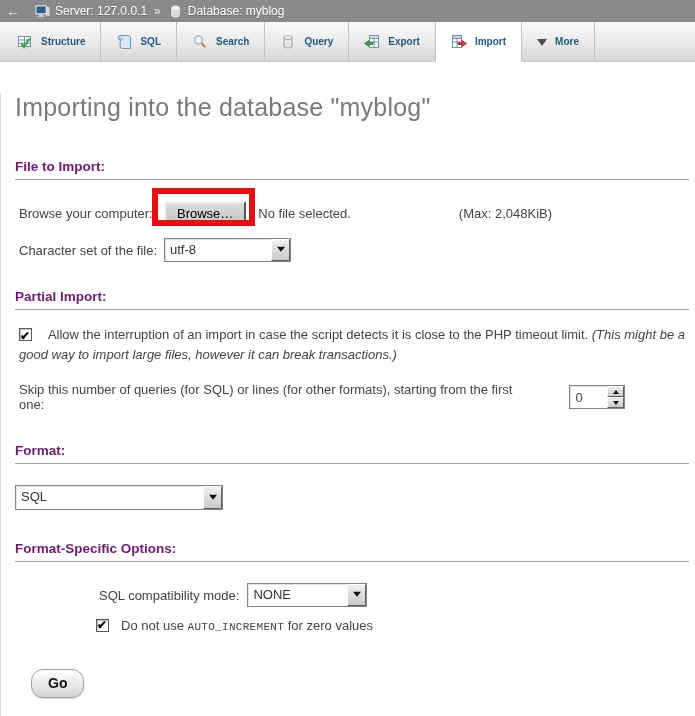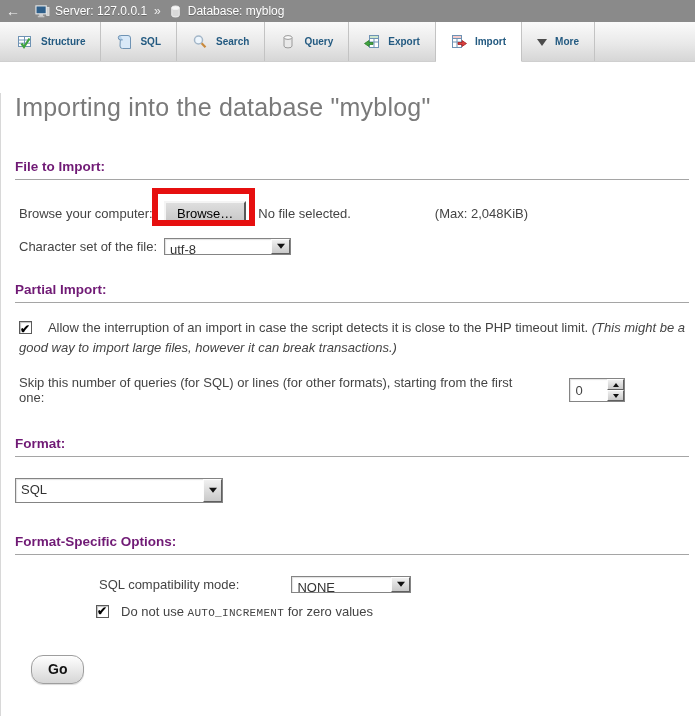--- a/index.html
+++ b/index.html
@@ -57,24 +57,24 @@
     font-family:"Liberation Sans", sans-serif; font-size:13px; color:#000;
     background:linear-gradient(#dedede,#c6c6c6);
     border:2px solid; border-color:#f4f4f4 #585858 #585858 #f4f4f4;
     padding:2px 11px; height:24px; cursor:pointer;
   }
   .highlight-rect {
     position:absolute; left:-12px; top:-13px; width:103px; height:38px;
     border:6px solid #e60f0f; z-index:5; pointer-events:none;
   }
   .no-file { margin-left:12px; }
-  .max-size { margin-left:84px;text-align:center; }
+  .max-size { margin-left:108px;text-align:center; }
   
   .select {
-    display:inline-flex; align-items:stretch; height:17px;
+    display:inline-flex; align-items:stretch; height:24px;
     border:1px solid #848484; background:#fff; cursor:pointer;
     box-shadow:inset 1px 1px 1px rgba(0,0,0,.12);
   }
   .select-value { flex:1; padding:3px 0 0 5px; color:#333; overflow:hidden; white-space:nowrap; }
   .select-arrow {
     width:19px; flex:none; position:relative;
     background:linear-gradient(#f0f0f0,#c9c9c9);
     border:1px solid; border-color:#fdfdfd #5f5f5f #5f5f5f #fdfdfd;
   }
   .select-arrow::after {
@@ -110,21 +110,21 @@
     flex:1; position:relative; cursor:pointer;
     background:linear-gradient(#f0f0f0,#c9c9c9);
     border:1px solid; border-color:#fdfdfd #5f5f5f #5f5f5f #fdfdfd;
   }
   .spin-up::after,.spin-down::after {
     content:""; position:absolute; left:50%; top:50%; border:3px solid transparent;
   }
   .spin-up::after { transform:translate(-50%,-70%); border-bottom:4px solid #111; }
   .spin-down::after { transform:translate(-50%,-30%); border-top:4px solid #111; }
   .format-row { margin:21px 0 0 0; }
-  .compat-row { margin:21px 0 0 84px;gap:44px; }
+  .compat-row { margin:21px 0 0 84px; }
   .compat-label { margin-right:8px; }
   .ai-row { margin:11px 0 0 81px; align-items:center; }
   .ai-row .checkbox { margin-right:12px; }
   .code {
     font-family:"Liberation Mono", monospace; font-size:11px; letter-spacing:.3px;
   }
   .go-btn {
     display:inline-block; margin:36px 0 0 16px; padding:5px 16px 6px;
     font-family:"Liberation Sans", sans-serif; font-size:14px; font-weight:bold; color:#111;
     background:linear-gradient(#fefefe,#d6d6d6);

